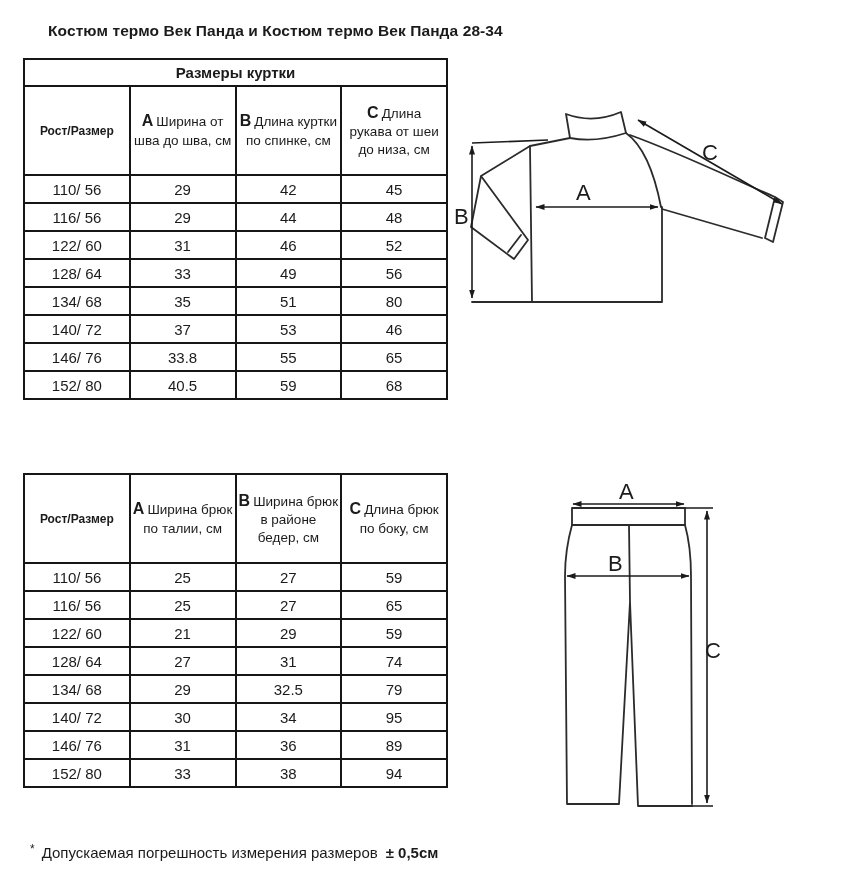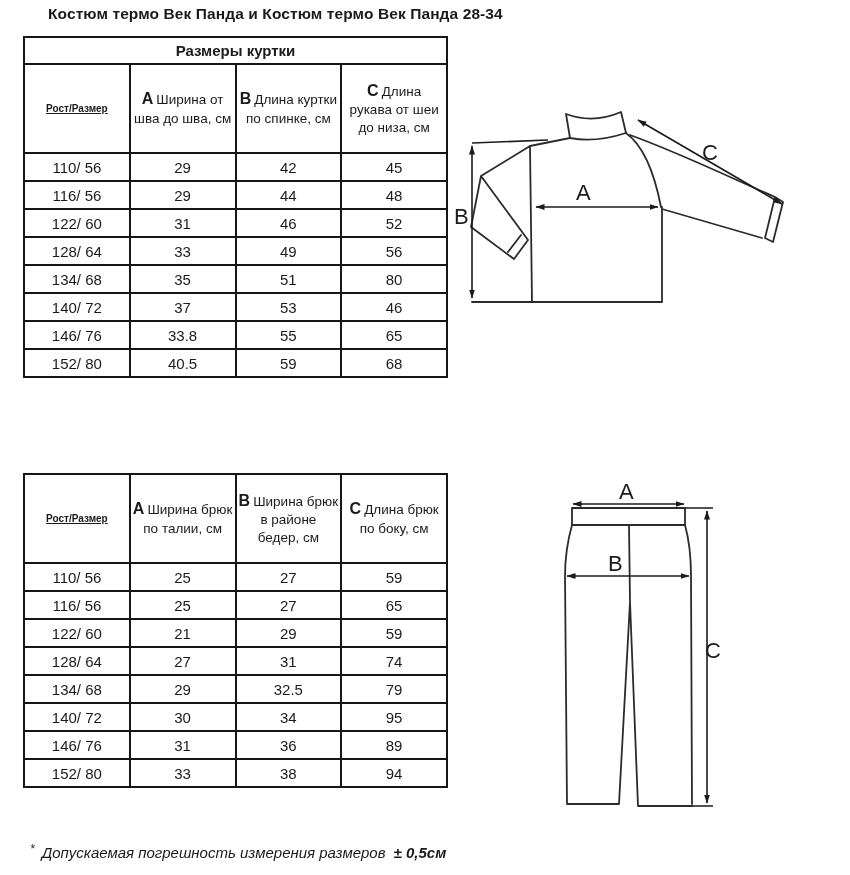--- a/index.html
+++ b/index.html
@@ -4,48 +4,48 @@
 <style>
   html,body{margin:0;padding:0;background:#ffffff;}
   body{
     width:850px;height:875px;
     font-family:"Liberation Sans","DejaVu Sans",sans-serif;
     color:#1b1b1b;
   }
   .canvas{position:relative;width:850px;height:875px;background:#fff;overflow:hidden;}
 
   .page-title{
-    position:absolute;left:48px;top:5px;
+    position:absolute;left:48px;top:22px;
     font-size:15.5px;font-weight:700;letter-spacing:.1px;white-space:nowrap;
   }
 
   table.size-table{
     position:absolute;border-collapse:collapse;table-layout:fixed;
     width:425px;background:#fff;
   }
-  #jacket-table{left:23px;top:36px;}
+  #jacket-table{left:23px;top:58px;}
   #pants-table{left:23px;top:473px;}
   .size-table th,.size-table td{
     border:2px solid #161616;text-align:center;vertical-align:middle;
     padding:0 2px;overflow:hidden;
   }
   .tbl-title{font-size:15px;font-weight:700;height:25px;}
   .col-head{font-size:13.5px;font-weight:400;height:87px;line-height:1.3;}
   .col-head .letter{font-weight:700;font-size:16px;margin-right:3px;}
-  .rost{font-size:10px;font-weight:700;text-decoration:underline;}
+  .rost{font-size:12px;font-weight:700;}
   .size-table td{font-size:15px;height:26px;}
 
   .diagram{position:absolute;}
   #jacket-diagram{left:450px;top:88px;}
   #pants-diagram{left:545px;top:468px;}
   .outline{fill:none;stroke:#2b2b2b;stroke-width:1.8;stroke-linejoin:round;stroke-linecap:round;}
   .dim{fill:none;stroke:#1b1b1b;stroke-width:1.6;}
   .dim-label{font-size:22px;font-weight:500;fill:#1b1b1b;}
 
-  .footnote{position:absolute;left:30px;top:842px;font-size:15px;font-style:italic;}
+  .footnote{position:absolute;left:30px;top:842px;font-size:15px;}
   .fn-marker{vertical-align:5px;font-size:12px;margin-right:7px;}
   .fn-bold{font-weight:700;margin-left:8px;}
 </style>
 </head>
 <body>
 
 <div class="canvas">
 
   <div class="page-title">Костюм термо Век Панда и Костюм термо Век Панда 28-34</div>
 

